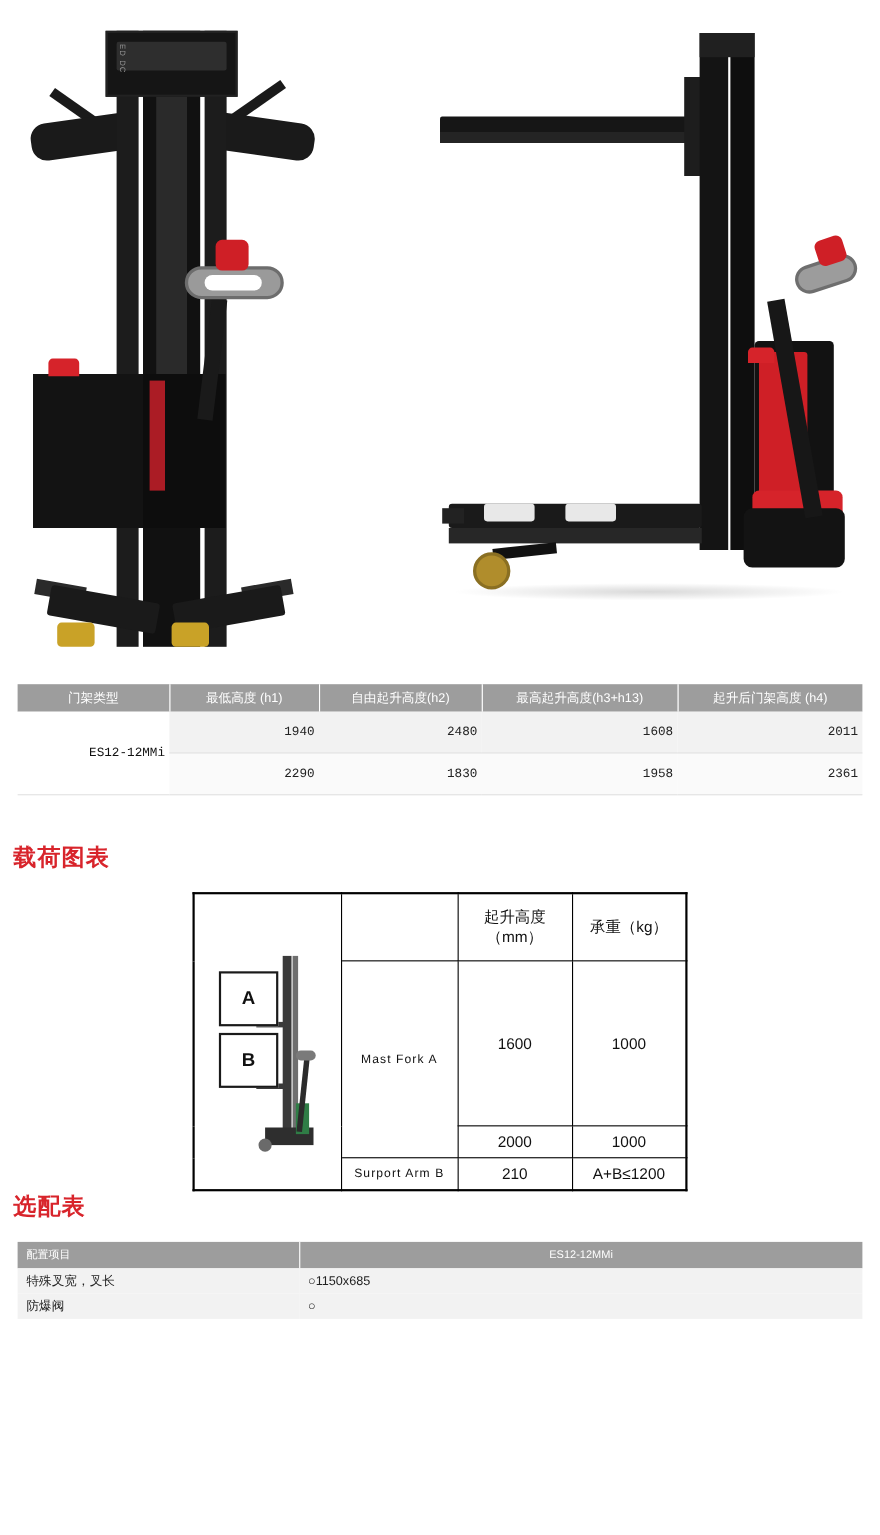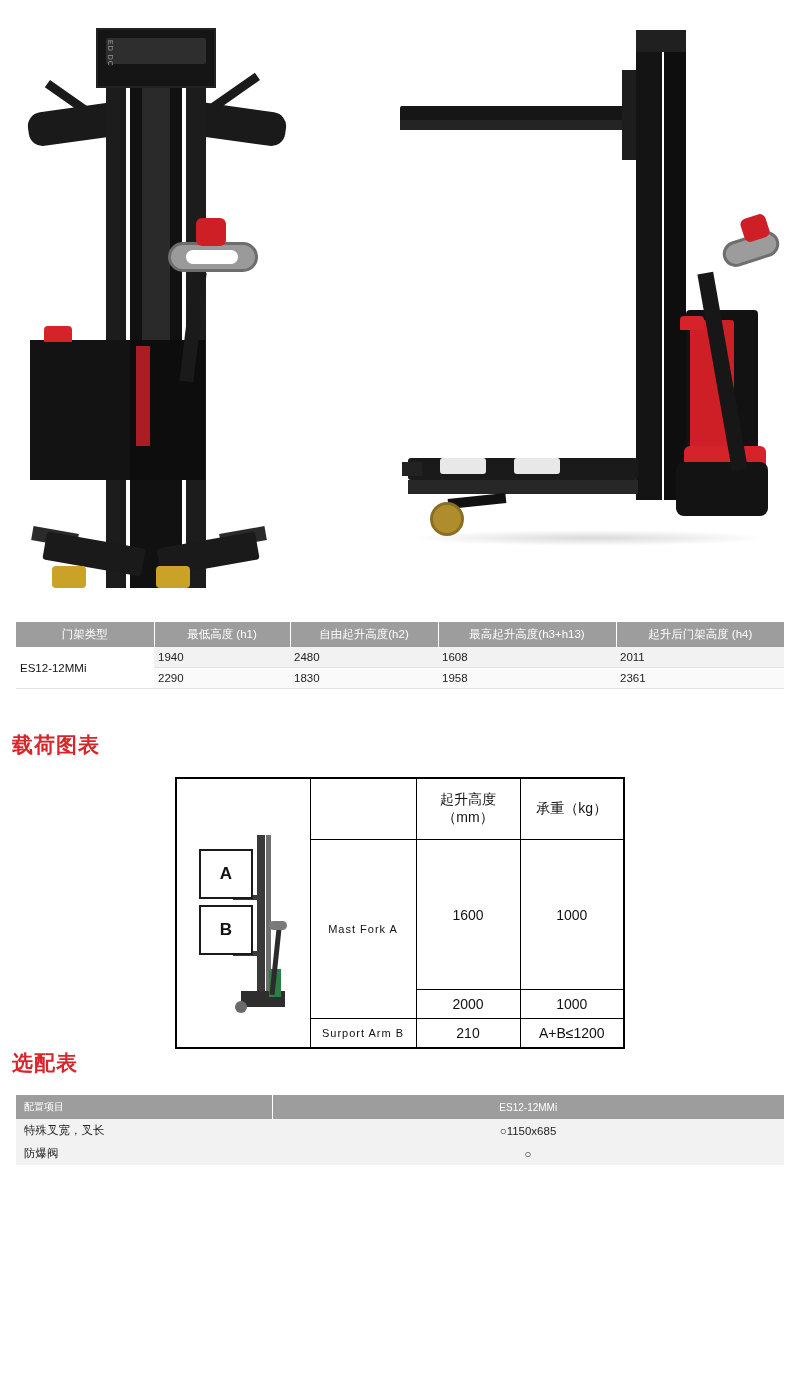--- a/index.html
+++ b/index.html
@@ -143,25 +143,26 @@
     background: #9d9d9d;
     color: #ffffff;
     font-weight: normal;
     padding: 5px 4px;
     text-align: center;
     border-right: 1px solid #ffffff;
     font-size: 11.5px;
   }
   table.mast th:last-child { border-right: none; }
   table.mast td {
-    text-align: left;
-    padding: 4px 4px;
+    text-align: right;
+    padding: 12px 4px;
     font-size: 11.5px;
     color: #222;
     border-bottom: 1px solid #e2e2e2;
+    font-family: Liberation Mono, monospace;
   }
   table.mast tr.row-a td { background: #f2f2f2; }
   table.mast tr.row-b td { background: #fafafa; }
   table.mast td.model {
     background: #ffffff !important;
     font-size: 11.5px;
     color: #111;
   }
 
   
@@ -221,21 +222,21 @@
     background: #9d9d9d;
     color: #ffffff;
     font-weight: normal;
     padding: 5px 8px;
     font-size: 10px;
   }
   table.opt th.c1 { text-align:left; width: 256px; border-right:1px solid #fff; }
   table.opt th.c2 { text-align:center; }
   table.opt td { padding: 4px 8px; color:#222; font-size:11.5px; }
   table.opt td.c1 { text-align:left; width: 256px; }
-  table.opt td.c2 { text-align:center; }
+  table.opt td.c2 { }
   table.opt tr.r-odd  td { background:#f2f2f2; }
   table.opt tr.r-even td { background:#fafafa; }
 
   .sec-mast   { margin-top: 22px; }
   .sec-load   { margin-top: 42px; }
   .sec-opt    { }
   .pad-bottom { height: 40px; }
 </style>
 </head>
 <body>

